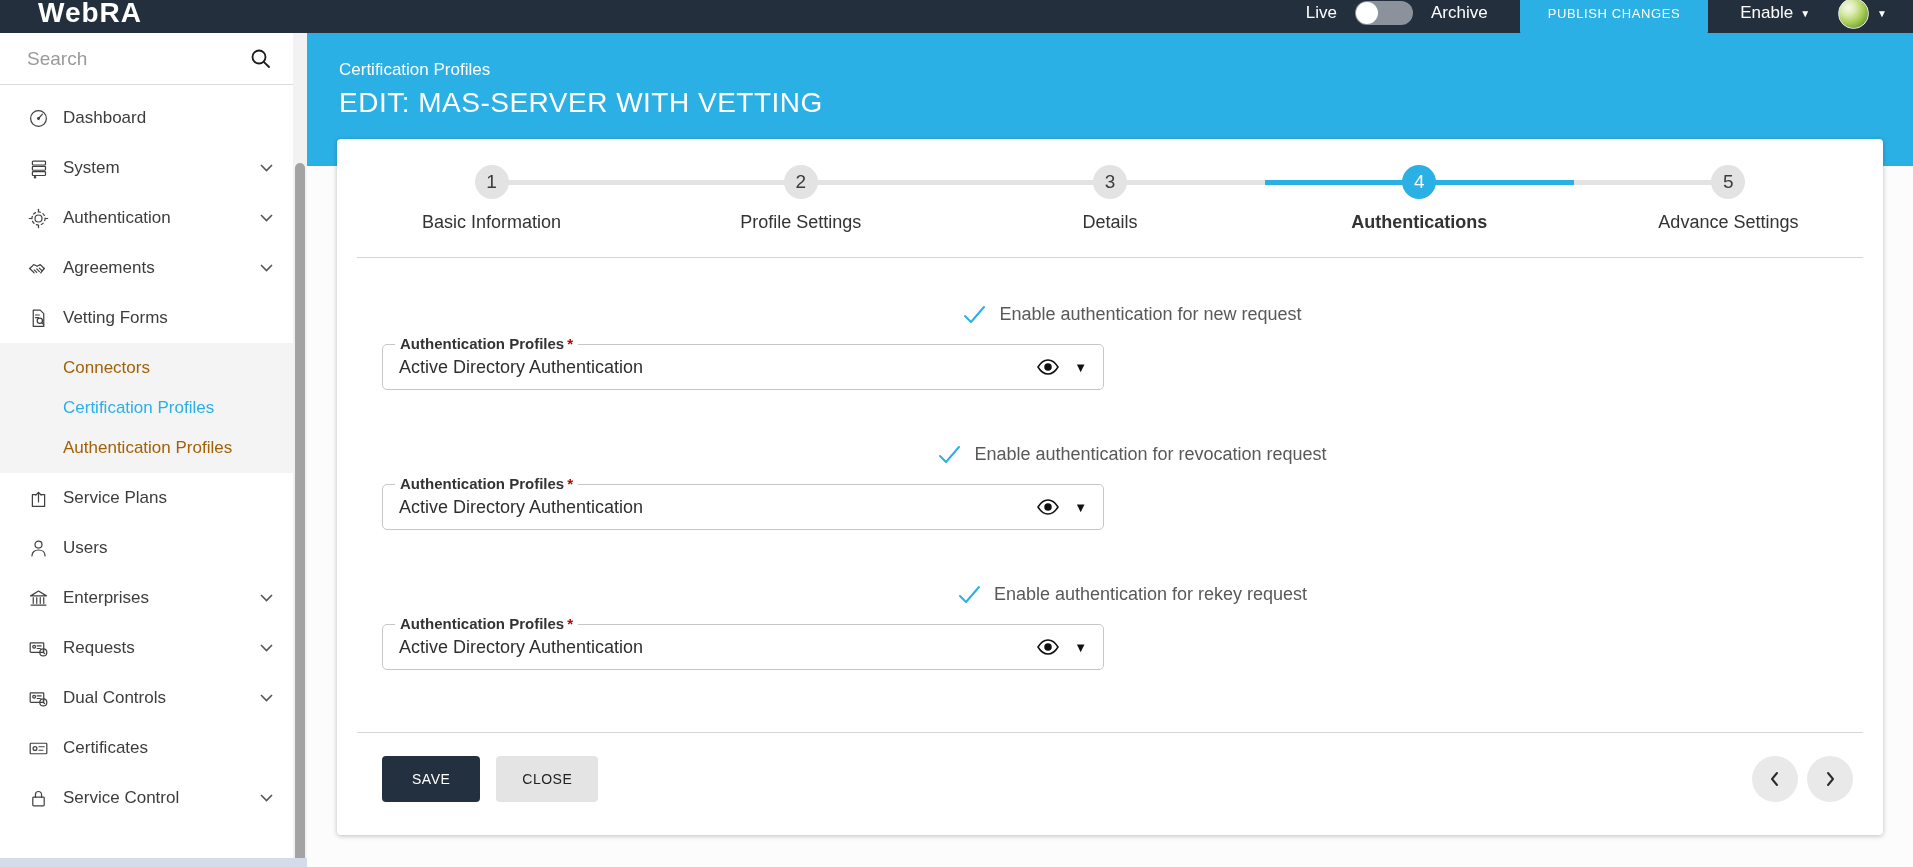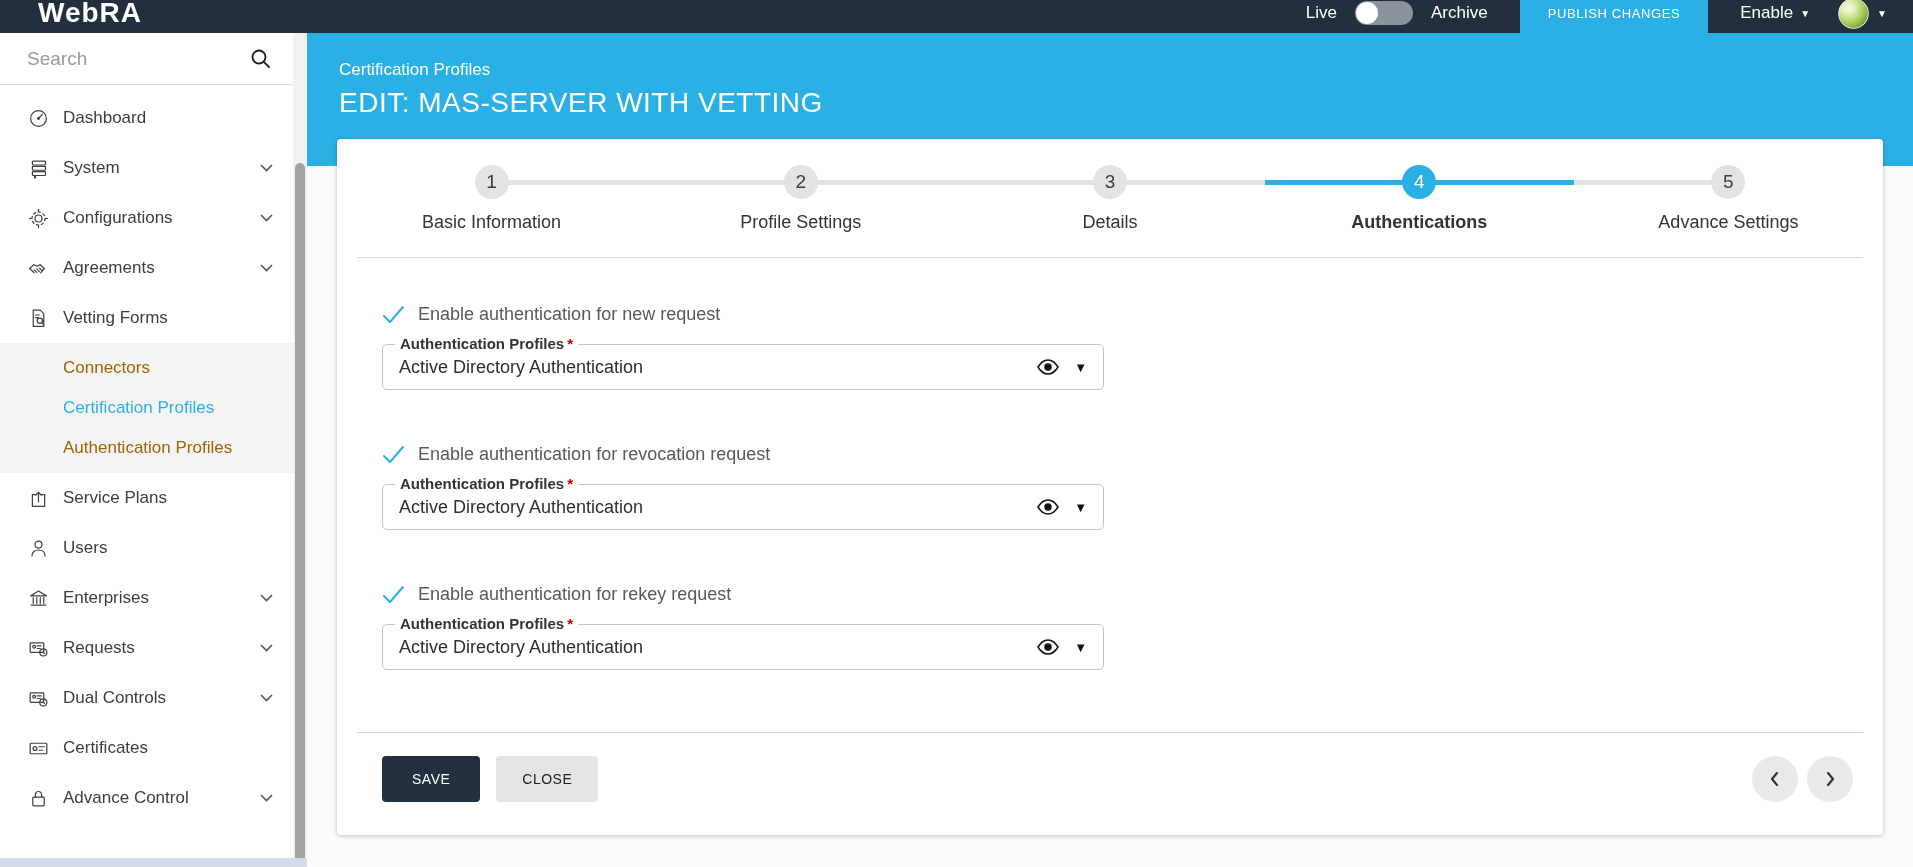--- a/index.html
+++ b/index.html
@@ -55,21 +55,21 @@
   .step { flex:1; display:flex; justify-content:center; }
   .bubble { width:34px; height:34px; border-radius:50%; background:#e3e3e3; color:#3c3c3c; font-size:19px; display:flex; align-items:center; justify-content:center; cursor:pointer; }
   .step.active .bubble { background:#2bb0e5; color:#fff; }
   .step-labels { display:flex; margin-top:13px; }
   .step-label { flex:1; text-align:center; font-size:18px; color:#333; }
   .step-label.active { font-weight:700; }
   .hr { border:none; border-top:1px solid #d6d6d6; margin:24px 20px 0; }
 
   
   .form { padding-left:45px; }
-  .check-row { display:flex; align-items:center; gap:13px; margin-top:46px; font-size:18px; color:#595959; }
+  .check-row { display:flex; align-items:center; gap:13px; margin-top:46px; font-size:18px; color:#595959;justify-content:center; }
   .check-row + .field { margin-top:19px; }
   .section + .section .check-row { margin-top:54px; }
   .field { position:relative; width:722px; height:46px; border:1px solid #c6c6c6; border-radius:5px; display:flex; align-items:center; padding:0 16px; background:#fff; cursor:pointer;justify-content:space-between; }
   .field-label { position:absolute; top:-10px; left:12px; background:#fff; padding:0 5px; font-size:15px; font-weight:700; color:#333; }
   .req { color:#c00000; margin-left:3px; }
   .value { flex:1; font-size:18px; color:#2f2f2f; }
   .dd-caret { font-size:13px; color:#111; margin-left:15px; }
 
   
   .footer-row { display:flex; margin:23px 30px 0 45px; }
@@ -152,21 +152,21 @@
           <span class="nav-icon">
             <svg class="icon" width="21" height="21" viewBox="0 0 24 24">
                 <circle cx="12" cy="12" r="4"></circle>
                 <circle cx="12" cy="12" r="7.5" stroke-dasharray="2.6 3.2"></circle>
                 <line x1="12" y1="1.5" x2="12" y2="4"></line>
                 <line x1="12" y1="20" x2="12" y2="22.5"></line>
                 <line x1="1.5" y1="12" x2="4" y2="12"></line>
                 <line x1="20" y1="12" x2="22.5" y2="12"></line>
               </svg>
           </span>
-          <span class="nav-label">Configurations</span>
+          <span class="nav-label">Authentication</span>
           <span class="chev">
               <svg class="chev-ic" width="13" height="8" viewBox="0 0 13 8">
                 <polyline points="1,1 6.5,6.5 12,1"></polyline>
               </svg>
             </span>
         </div>
 
         <div class="nav-item">
           <span class="nav-icon">
             <svg class="icon" width="21" height="21" viewBox="0 0 24 24">
@@ -296,21 +296,21 @@
           <span class="nav-label">Certificates</span>
         </div>
 
         <div class="nav-item">
           <span class="nav-icon">
             <svg class="icon" width="21" height="21" viewBox="0 0 24 24">
                 <rect x="5.5" y="10.5" width="13" height="10" rx="1"></rect>
                 <path d="M8.5 10.5V7.5a3.5 3.5 0 0 1 7 0v3"></path>
               </svg>
           </span>
-          <span class="nav-label">Advance Control</span>
+          <span class="nav-label">Service Control</span>
           <span class="chev">
               <svg class="chev-ic" width="13" height="8" viewBox="0 0 13 8">
                 <polyline points="1,1 6.5,6.5 12,1"></polyline>
               </svg>
             </span>
         </div>
 
       </nav>
     </div>
     <div class="side-scrollbar">

